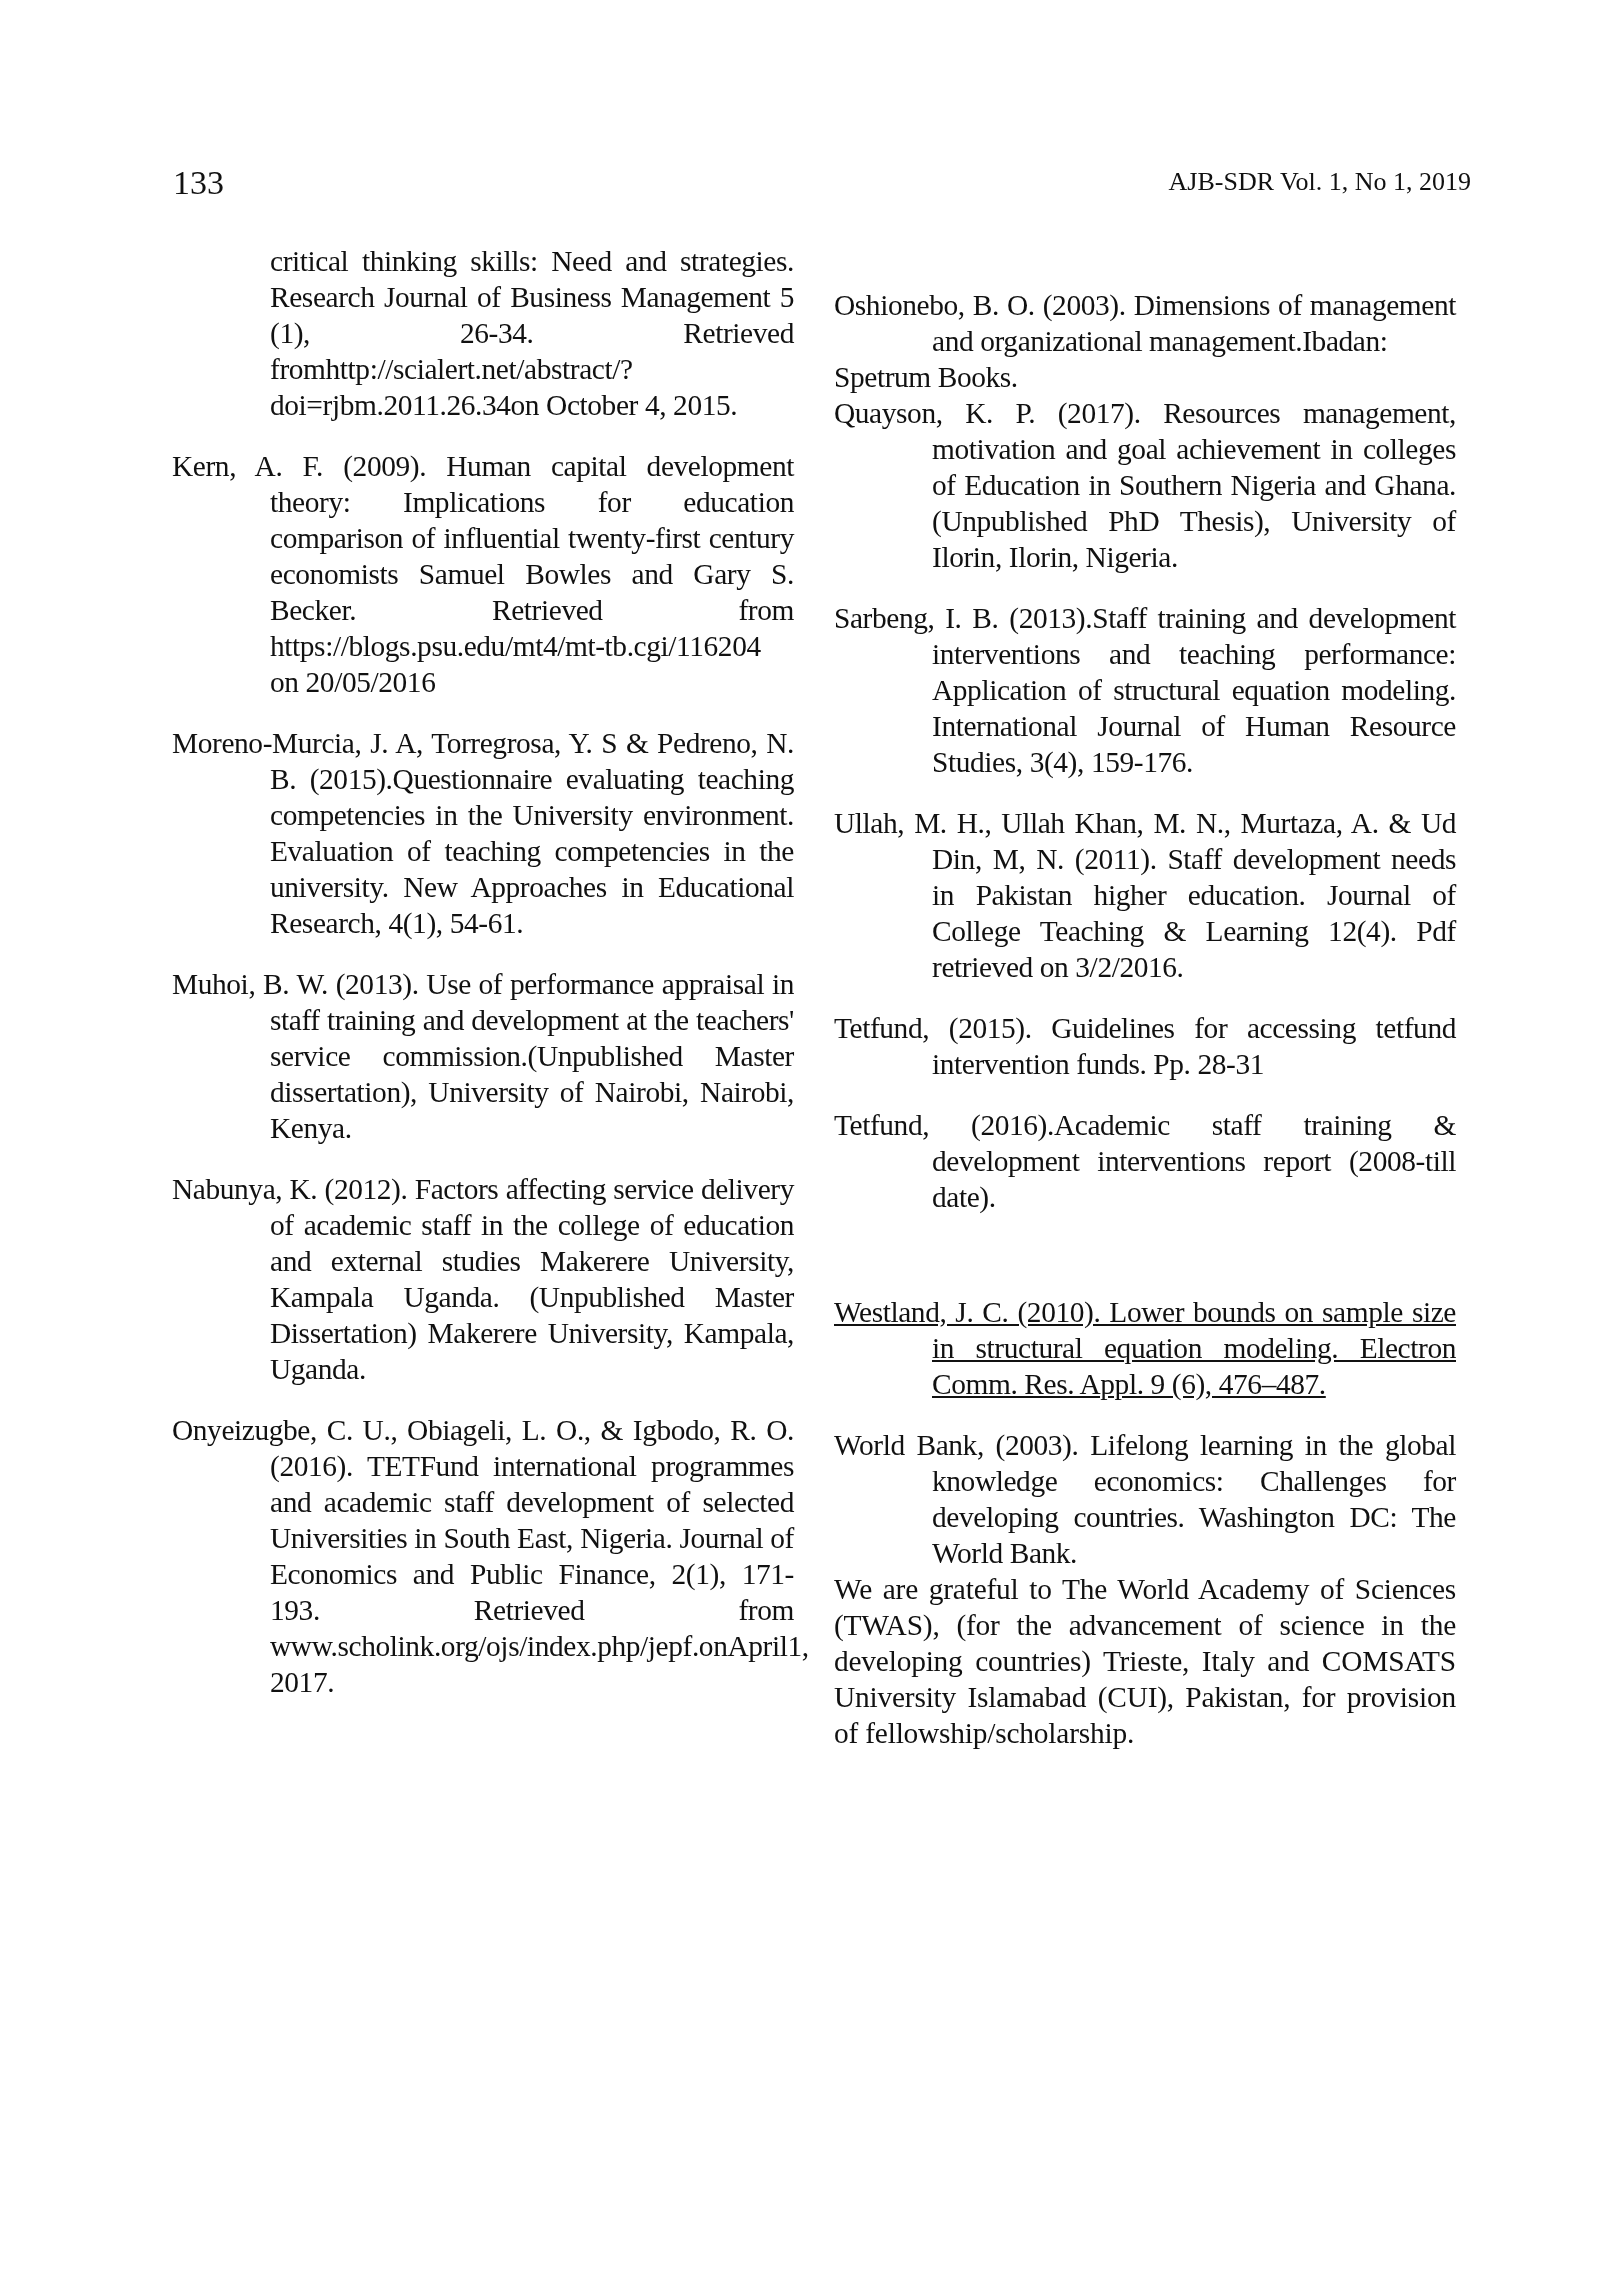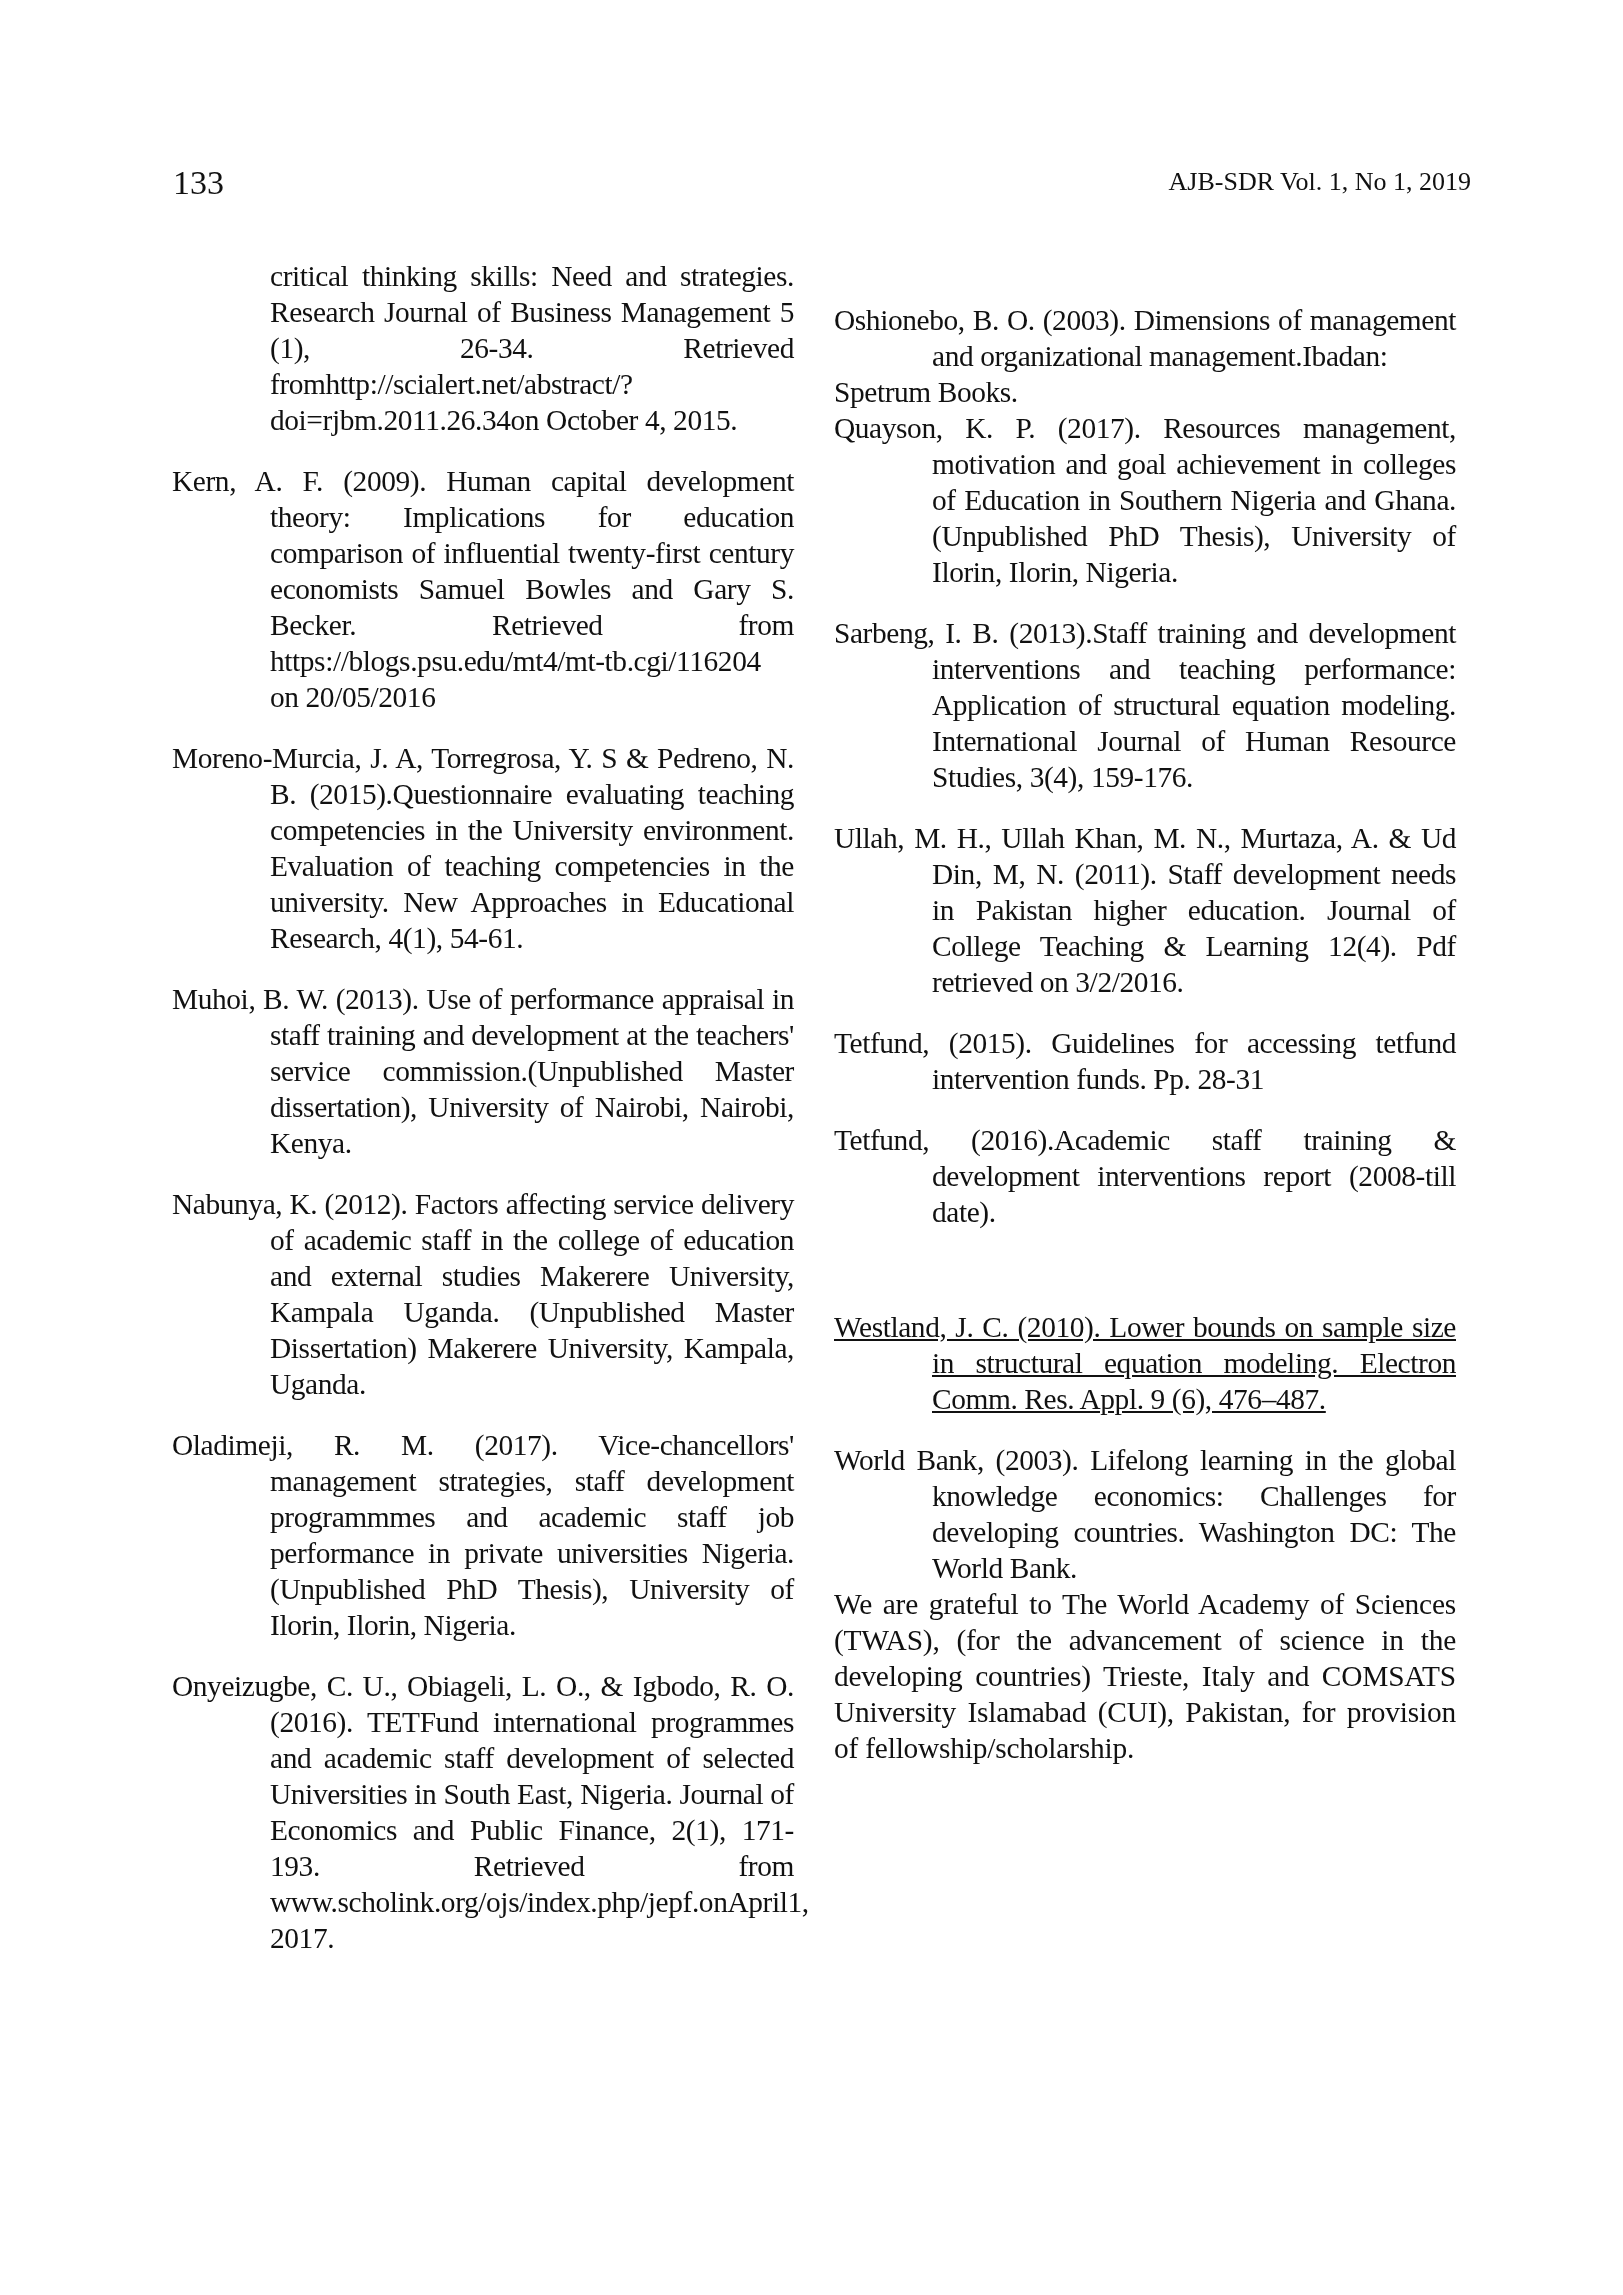--- a/index.html
+++ b/index.html
@@ -3,21 +3,21 @@
   <meta charset="utf-8">
   <style>
     html, body { margin: 0; padding: 0; background: #ffffff; }
     body {
       width: 1623px; height: 2295px; position: relative; overflow: hidden;
       font-family: "Liberation Serif", "DejaVu Serif", serif;
       color: #111111;
     }
     .page-number { position: absolute; left: 173px; top: 164px; font-size: 34px; }
     .running-head { position: absolute; right: 152px; top: 167px; font-size: 26px; }
-    .col { position: absolute; top: 258px; width: 622px; font-size: 29.4px; line-height: 36px; }
+    .col { position: absolute; top: 243px; width: 622px; font-size: 29.4px; line-height: 36px; }
     .col-left { left: 172px; }
     .col-right { left: 834px; margin-top: 44px; }
     .ref {
       text-align: justify;
       padding-left: 98px;
       text-indent: -98px;
       letter-spacing: -0.4px;
       margin: 0;
     }
     .ref.gap { margin-top: 25px; }
@@ -32,21 +32,20 @@
 
 <div class="page-number">133</div>
 <div class="running-head">AJB-SDR Vol. 1, No 1, 2019</div>
 
 <div class="col col-left">
   <p class="cont">critical thinking skills: Need and strategies. Research Journal of Business Management 5 (1), 26-34. Retrieved fromhttp://scialert.net/abstract/?doi=rjbm.2011.26.34on October 4, 2015.</p>
   <p class="ref gap">Kern, A. F. (2009). Human capital development theory: Implications for education comparison of influential twenty-first century economists Samuel Bowles and Gary S. Becker. Retrieved from https://blogs.psu.edu/mt4/mt-tb.cgi/116204 on 20/05/2016</p>
   <p class="ref gap">Moreno-Murcia, J. A, Torregrosa, Y. S &amp; Pedreno, N. B. (2015).Questionnaire evaluating teaching competencies in the University environment. Evaluation of teaching competencies in the university. New Approaches in Educational Research, 4(1), 54-61.</p>
   <p class="ref gap">Muhoi, B. W. (2013). Use of performance appraisal in staff training and development at the teachers' service commission.(Unpublished Master dissertation), University of Nairobi, Nairobi, Kenya.</p>
   <p class="ref gap">Nabunya, K. (2012). Factors affecting service delivery of academic staff in the college of education and external studies Makerere University, Kampala Uganda. (Unpublished Master Dissertation) Makerere University, Kampala, Uganda.</p>
-  <p class="ref gap">Oladimeji, R. M. (2017). Vice-chancellors' management strategies, staff development programmmes and academic staff job performance in private universities Nigeria.(Unpublished PhD Thesis), University of Ilorin, Ilorin, Nigeria.</p>
   <p class="ref gap">Onyeizugbe, C. U., Obiageli, L. O., &amp; Igbodo, R. O. (2016). TETFund international programmes and academic staff development of selected Universities in South East, Nigeria. Journal of Economics and Public Finance, 2(1), 171-193. Retrieved from www.scholink.org/ojs/index.php/jepf.onApril1, 2017.</p>
 </div>
 
 <div class="col col-right">
   <p class="ref">Oshionebo, B. O. (2003). Dimensions of management and organizational management.Ibadan:</p>
   <p class="ref plain">Spetrum Books.</p>
   <p class="ref">Quayson, K. P. (2017). Resources management, motivation and goal achievement in colleges of Education in Southern Nigeria and Ghana.(Unpublished PhD Thesis), University of Ilorin, Ilorin, Nigeria.</p>
   <p class="ref gap">Sarbeng, I. B. (2013).Staff training and development interventions and teaching performance: Application of structural equation modeling. International Journal of Human Resource Studies, 3(4), 159-176.</p>
   <p class="ref gap">Ullah, M. H., Ullah Khan, M. N., Murtaza, A. &amp; Ud Din, M, N. (2011). Staff development needs in Pakistan higher education. Journal of College Teaching &amp; Learning 12(4). Pdf retrieved on 3/2/2016.</p>
   <p class="ref gap">Tetfund, (2015). Guidelines for accessing tetfund intervention funds. Pp. 28-31</p>

